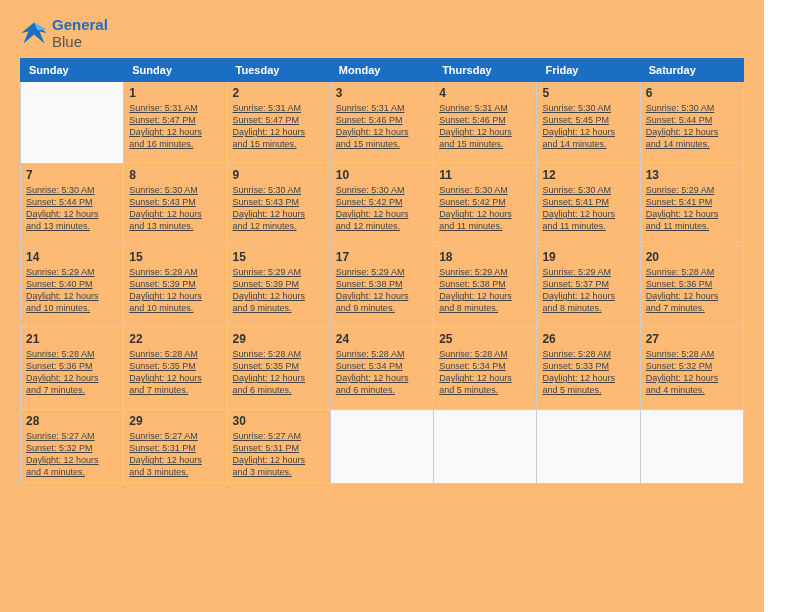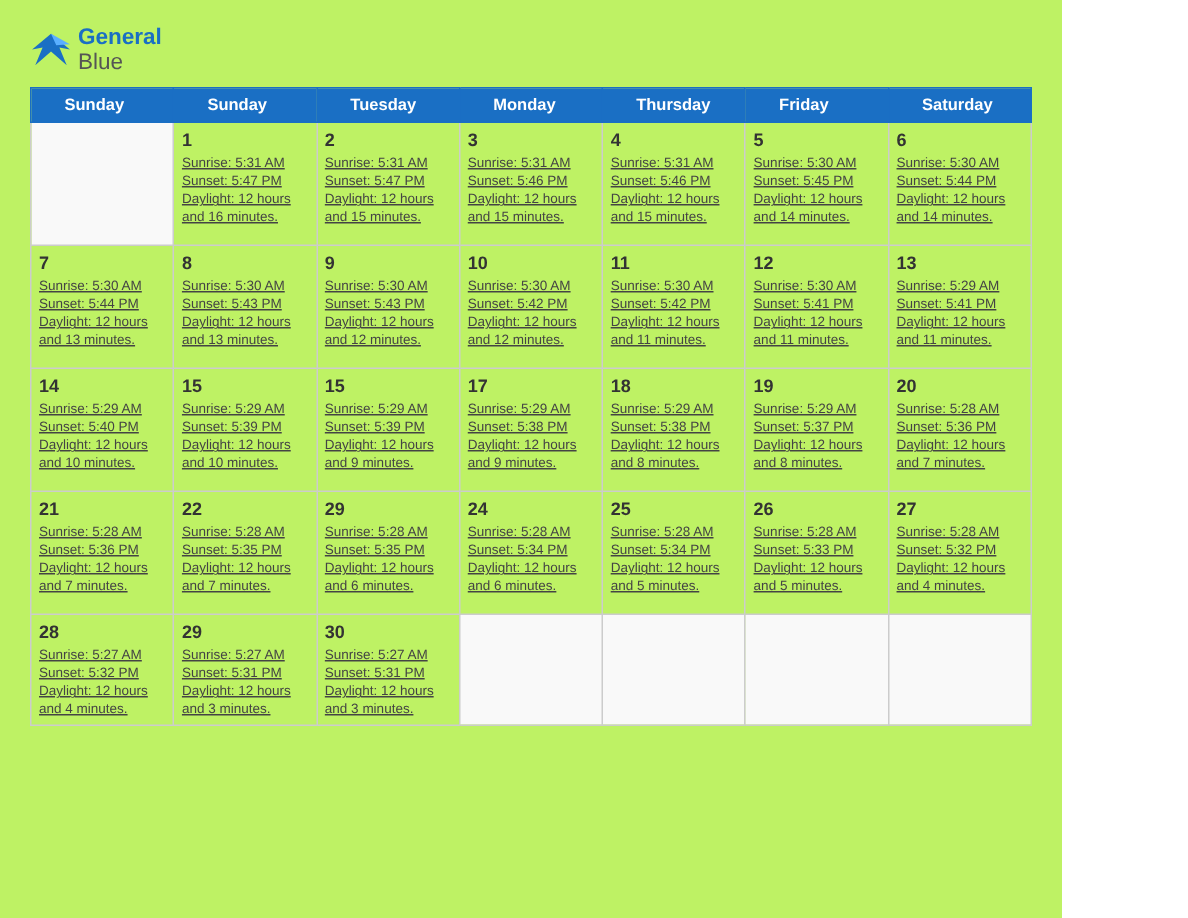--- a/index.html
+++ b/index.html
@@ -4,24 +4,24 @@
   <style>
     * { margin: 0; padding: 0; box-sizing: border-box; }
     body {
       font-family: Arial, sans-serif;
       background: #fff;
       width: 792px;
       height: 612px;
       overflow: hidden;
     }
     .page {
-      width: 708px;
+      width: 764px;
       height: 612px;
       padding: 16px 20px;
-      background: #bef264;
+      background: #fdba74;
     }
     .header {
       display: flex;
       justify-content: space-between;
       align-items: flex-start;
       margin-bottom: 8px;
     }
     .logo {
       display: flex;
       align-items: center;
@@ -45,21 +45,21 @@
     }
     .calendar {
       width: 100%;
       border-collapse: collapse;
       font-size: 10px;
     }
     .calendar th {
       background: #1a6fc4;
       color: #fff;
       text-align: left;
-      padding: 5px 22px;
+      padding: 5px 8px;
       font-size: 11px;
       font-weight: bold;
       border: 1px solid #1a6fc4;
     }
     .calendar td {
       border: 1px solid #ccc;
       vertical-align: top;
       padding: 4px 5px;
       width: calc(100% / 7);
       height: 82px;

